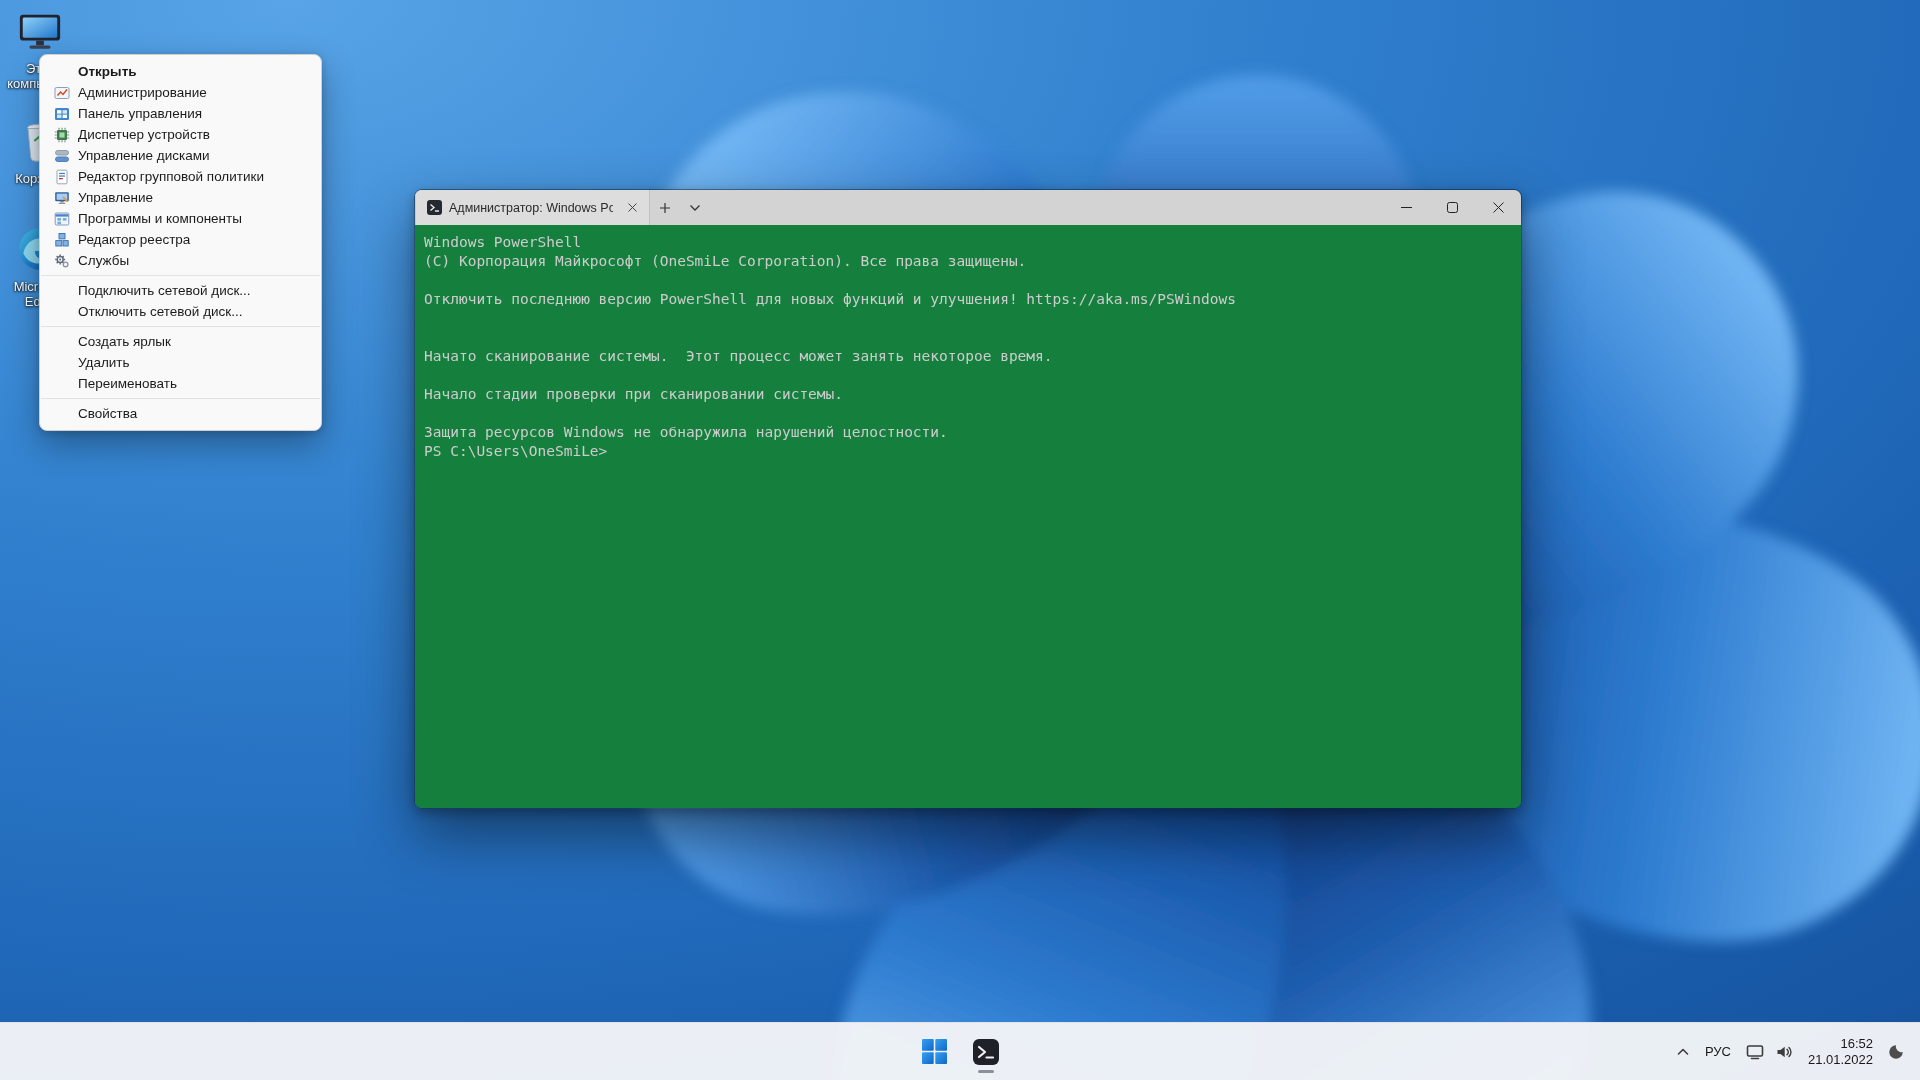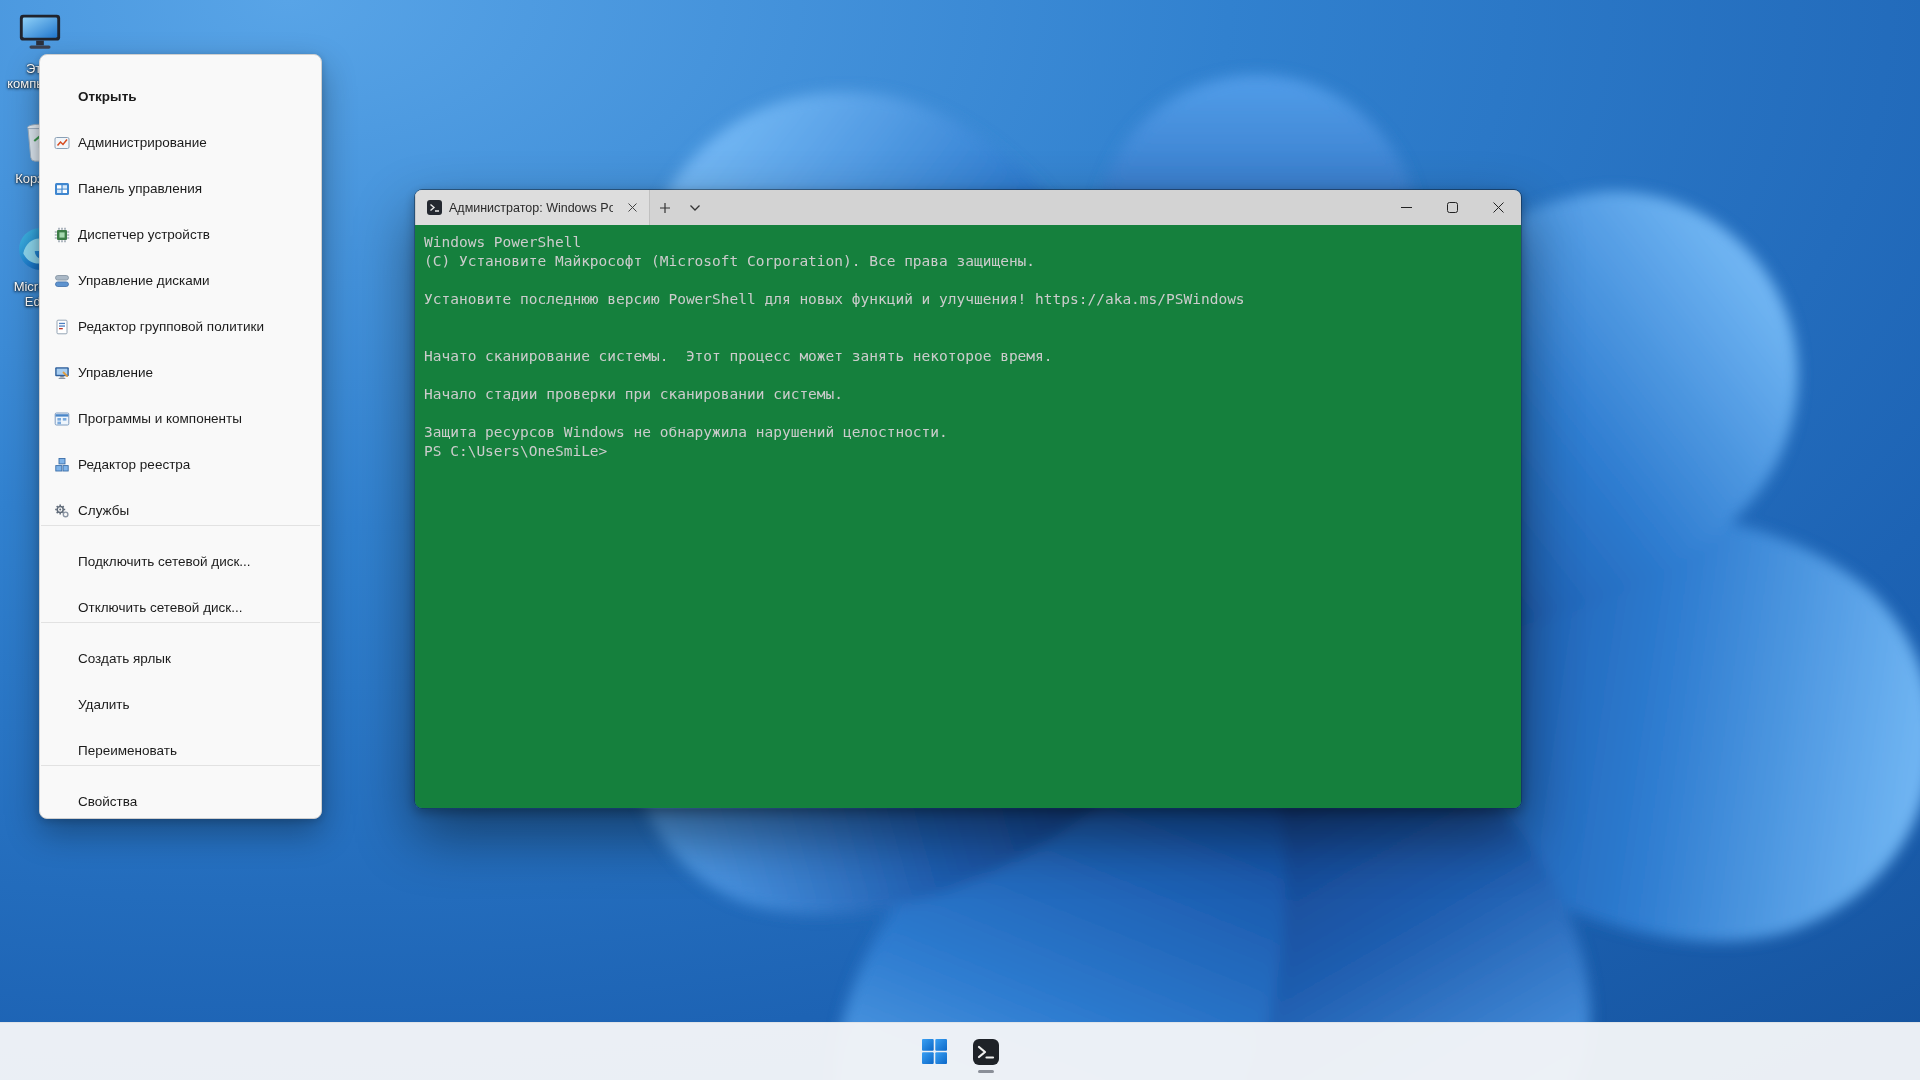--- a/index.html
+++ b/index.html
@@ -18,21 +18,21 @@
   .icon-art { width: 46px; height: 46px; margin: 0 auto 3px auto; }
   .icon-label { font-size: 13px; line-height: 15px; color: #fff;
                 text-shadow: 0 1px 3px rgba(0,0,0,.95), 0 0 2px rgba(0,0,0,.7); }
 
   
   .context-menu { position: absolute; left: 39px; top: 54px; width: 283px; z-index: 60;
                   background: #f9f9f9; border: 1px solid #cfcfcf; border-radius: 8px;
                   box-shadow: 0 14px 34px rgba(0,0,0,.32), 0 2px 8px rgba(0,0,0,.18);
                   padding: 6px 0; }
   .menu-item { display: flex; align-items: center; height: 21px; padding: 0 12px 0 13px;
-               font-size: 13.5px; color: #1b1b1b; cursor: default; margin-top: 25px; }
+               font-size: 13.5px; color: #1b1b1b; cursor: default; }
   .mi-icon { width: 17px; height: 17px; margin-right: 8px; flex: none;
              display: flex; align-items: center; justify-content: center; }
   .mi-icon svg { width: 16px; height: 16px; }
   .menu-item.bold .mi-label { font-weight: 700; }
   .menu-sep { height: 1px; background: #e2e2e2; margin: 4px 1px; }
 
   
   .terminal { position: absolute; left: 414px; top: 189px; width: 1108px; height: 620px; z-index: 40;
               border-radius: 8px; overflow: hidden; display: flex; flex-direction: column;
               border: 1px solid rgba(0,0,0,.45);
@@ -377,23 +377,23 @@
         <span class="win-btn">
           <svg width="11" height="11" viewBox="0 0 11 11">
               <path d="M.5.5l10 10M10.5.5l-10 10" stroke="#222" stroke-width="1"></path>
             </svg>
         </span>
       </div>
     </div>
 
     <div class="terminal-body">
       <div class="t-line">Windows PowerShell</div>
-      <div class="t-line">(C) Установите Майкрософт (Microsoft Corporation). Все права защищены.</div>
+      <div class="t-line">(C) Корпорация Майкрософт (OneSmiLe Corporation). Все права защищены.</div>
       <div class="t-line"></div>
-      <div class="t-line">Установите последнюю версию PowerShell для новых функций и улучшения! https://aka.ms/PSWindows</div>
+      <div class="t-line">Отключить последнюю версию PowerShell для новых функций и улучшения! https://aka.ms/PSWindows</div>
       <div class="t-line"></div>
       <div class="t-line"></div>
       <div class="t-line">Начато сканирование системы.  Этот процесс может занять некоторое время.</div>
       <div class="t-line"></div>
       <div class="t-line">Начало стадии проверки при сканировании системы.</div>
       <div class="t-line"></div>
       <div class="t-line">Защита ресурсов Windows не обнаружила нарушений целостности.</div>
       <div class="t-line">PS C:\Users\OneSmiLe&gt;</div>
     </div>
   </div>
@@ -419,15 +419,42 @@
       <div class="tb-btn">
         <svg width="26" height="26" viewBox="0 0 26 26">
           <rect width="26" height="26" rx="6" fill="#1e2228"></rect>
           <path d="M6 8l6 5-6 5" stroke="#f0f0f0" stroke-width="2.2" fill="none" stroke-linecap="round" stroke-linejoin="round"></path>
           <line x1="13.5" y1="18.5" x2="20" y2="18.5" stroke="#f0f0f0" stroke-width="2.2" stroke-linecap="round"></line>
         </svg>
         <span class="run-indicator"></span>
       </div>
     </div>
 
+    <div class="tb-tray">
+      <div class="tray-item">
+        <svg width="16" height="16" viewBox="0 0 16 16">
+            <path d="M3.5 10l4.5-4.5L12.5 10" stroke="#3d3d3d" stroke-width="1.6" fill="none" stroke-linecap="round" stroke-linejoin="round"></path>
+          </svg>
+      </div>
+      <div class="tray-item tray-lang">РУС</div>
+      <div class="tray-item tray-icons">
+        <svg width="20" height="20" viewBox="0 0 20 20">
+          <rect x="2.5" y="4" width="15" height="10" rx="1.5" fill="none" stroke="#3d3d3d" stroke-width="1.6"></rect>
+          <path d="M6.5 16.5h7" stroke="#3d3d3d" stroke-width="1.6" stroke-linecap="round"></path>
+        </svg>
+        <svg width="20" height="20" viewBox="0 0 20 20">
+          <path d="M3.5 8v4h3l4.2 3.2V4.8L6.5 8z" fill="#3d3d3d"></path>
+          <path d="M13 7.2c1.5 1.6 1.5 4 0 5.6M15 5.4c2.6 2.6 2.6 6.6 0 9.2" stroke="#3d3d3d" stroke-width="1.4" fill="none" stroke-linecap="round"></path>
+        </svg>
+      </div>
+      <div class="tray-item tray-clock">
+        <div>16:52</div>
+        <div>21.01.2022</div>
+      </div>
+      <div class="tray-item">
+        <svg width="18" height="18" viewBox="0 0 24 24">
+          <path d="M12 3a9 9 0 1 0 9 9 7.5 7.5 0 0 1-9-9z" fill="#4d4d4d"></path>
+        </svg>
+      </div>
+    </div>
   </div>
 
 </div>
 
 </body></html>

